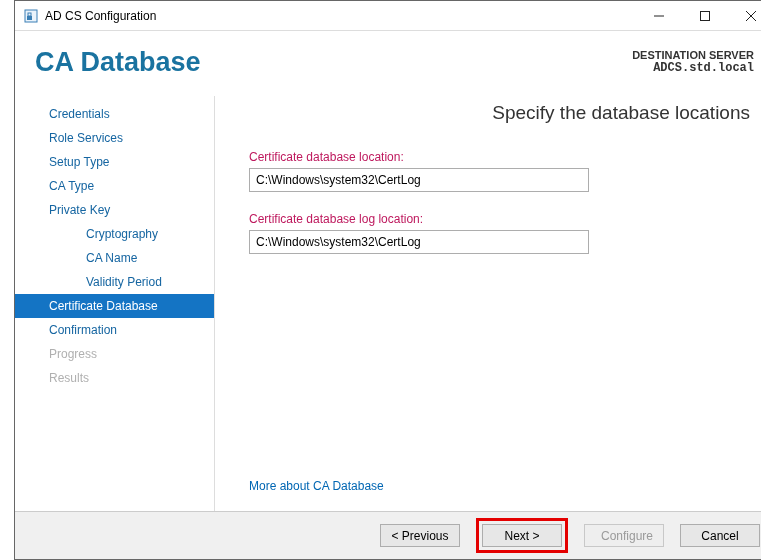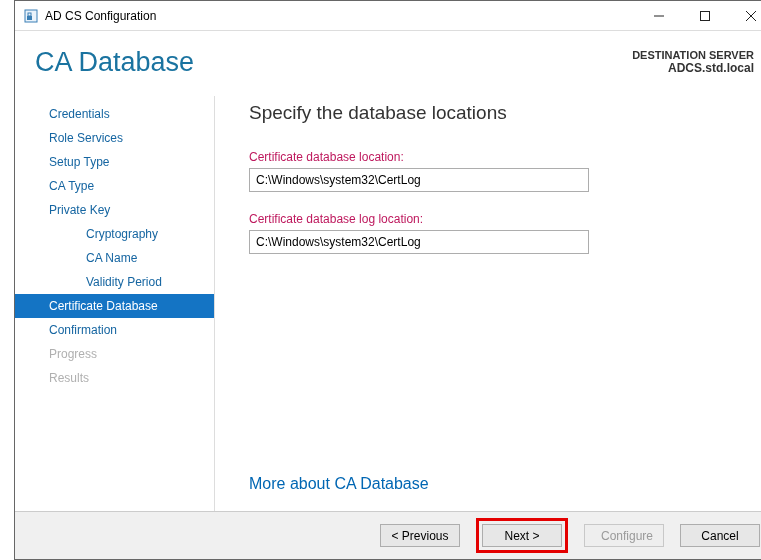--- a/index.html
+++ b/index.html
@@ -6,36 +6,36 @@
   html, body { margin: 0; padding: 0; font-family: "Segoe UI", Arial, sans-serif; font-size: 12px; color: #222; background: #fff; }
   .window { width: 761px; height: 560px; border: 1px solid #666; position: relative; background: #fff; display: flex; flex-direction: column; margin-left: 14px; }
   .titlebar { height: 30px; display: flex; align-items: center; border-bottom: 1px solid #ddd; background: #fff; }
   .titlebar .icon { width: 16px; height: 16px; margin: 0 6px 0 8px; display: inline-flex; align-items: center; justify-content: center; }
   .titlebar .title { flex: 0 0 auto; font-size: 12px; color: #000; }
   .titlebar .spacer { flex: 1; }
   .winbtn { width: 46px; height: 30px; display: flex; align-items: center; justify-content: center; }
   .winbtn svg { stroke: #222; }
   .content { flex: 1; display: flex; flex-direction: column; }
   .header-row { display: flex; align-items: flex-start; padding: 16px 20px 0 20px; }
-  .page-title { font-size: 27px; font-weight: 400; color: #1a73a0; letter-spacing: 0; }
+  .page-title { font-size: 27px; font-weight: 700; color: #1a73a0; letter-spacing: 0; }
   .dest { margin-left: auto; text-align: right; padding-top: 2px; }
   .dest .label { font-size: 11px; font-weight: 700; color: #333; }
-  .dest .name { font-size: 12px; font-weight: 600; color: #333; }
+  .dest .name { font-size: 12px; font-weight: 600; color: #333; font-family: Liberation Mono, monospace; }
   .body { flex: 1; display: flex; padding: 18px 0 0 0; min-height: 0; }
   .sidebar { width: 200px; border-right: 1px solid #ddd; padding-top: 6px; }
   .side-item { padding: 5px 12px 5px 34px; font-size: 12px; color: #1565a1; cursor: default; white-space: nowrap; }
   .side-item.indent { padding-left: 71px; }
   .side-item.selected { background: #1474c4; color: #fff; }
   .side-item.disabled { color: #b0b0b0; }
   .main { flex: 1; padding: 6px 24px 0 34px; display: flex; flex-direction: column; }
-  .main h2 { font-size: 19px; font-weight: 400; color: #333; margin: 0 0 26px 0; }
+  .main h2 { font-size: 19px; font-weight: 400; color: #333; margin: 0 0 26px 0; text-align: right; }
   .field-label { font-size: 12px; color: #be185d; margin-bottom: 4px; }
   .text-input { width: 340px; height: 24px; border: 1px solid #adadad; padding: 2px 6px; font-size: 12px; font-family: inherit; background: #fff; }
   .gap { height: 20px; }
-  .link { color: #0066b3; font-size: 16px; margin-top: auto; margin-bottom: 18px; cursor: default; }
+  .link { color: #0066b3; font-size: 12px; margin-top: auto; margin-bottom: 18px; cursor: default; }
   .footer { border-top: 1px solid #ccc; background: #f0f0f0; height: 48px; display: flex; align-items: center; justify-content: flex-end; padding: 11px 14px; gap: 16px; }
   .btn { min-width: 80px; height: 23px; border: 1px solid #adadad; background: #e7e7e7; font-size: 12px; font-family: inherit; padding: 0 10px; cursor: default; }
   .btn:disabled { color: #9a9a9a; background: #eee; border-color: #c8c8c8; text-align: right; }
   .highlight { border: 3px solid #e40000; padding: 3px; display: inline-flex; }
   .highlight .btn { margin: 0; }
 </style>
 </head>
 <body>
 
 <div class="window">

